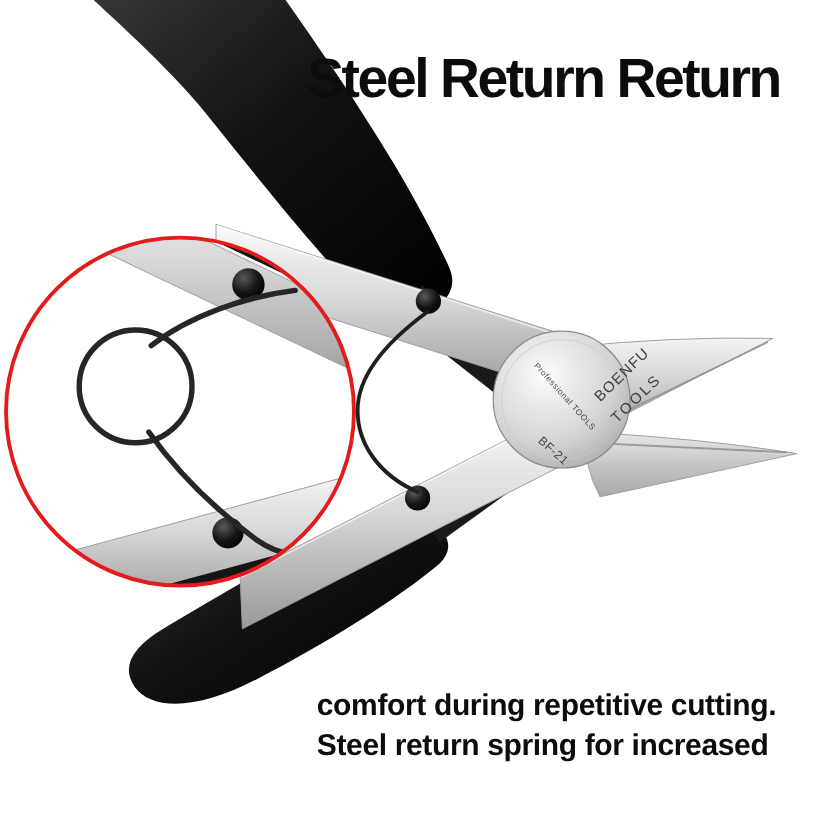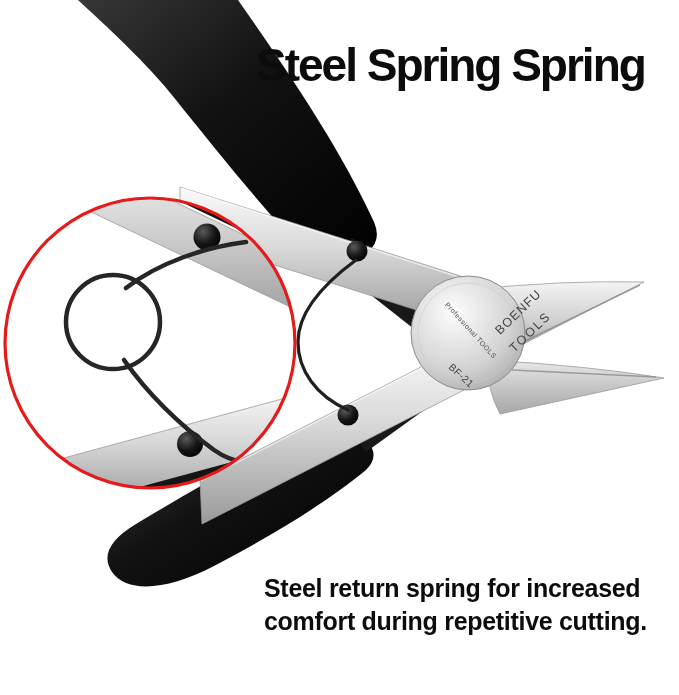--- a/index.html
+++ b/index.html
@@ -108,20 +108,20 @@
         <circle cx="190" cy="444" r="13" fill="url(#gBolt)"></circle>
 
         <circle cx="113" cy="322" r="47" fill="none" stroke="#262626" stroke-width="4.5"></circle>
         <path d="M 246 242 C 205 247 158 263 126 288" fill="none" stroke="#262626" stroke-width="4.5" stroke-linecap="round"></path>
         <path d="M 124 360 C 148 394 180 425 214 450 C 224 457 235 461 244 462" fill="none" stroke="#262626" stroke-width="4.5" stroke-linecap="round"></path>
       </g>
       <circle cx="150" cy="343" r="145" fill="none" stroke="#e51a1a" stroke-width="3.2"></circle>
     </g>
   </svg>
 
-  <div class="title">Steel Spring Spring</div>
+  <div class="title">Steel Return Return</div>
 
   <div class="caption">
+    <div>comfort during repetitive cutting.</div>
     <div>Steel return spring for increased</div>
-    <div>comfort during repetitive cutting.</div>
   </div>
 
 </div>
 
 </body></html>

